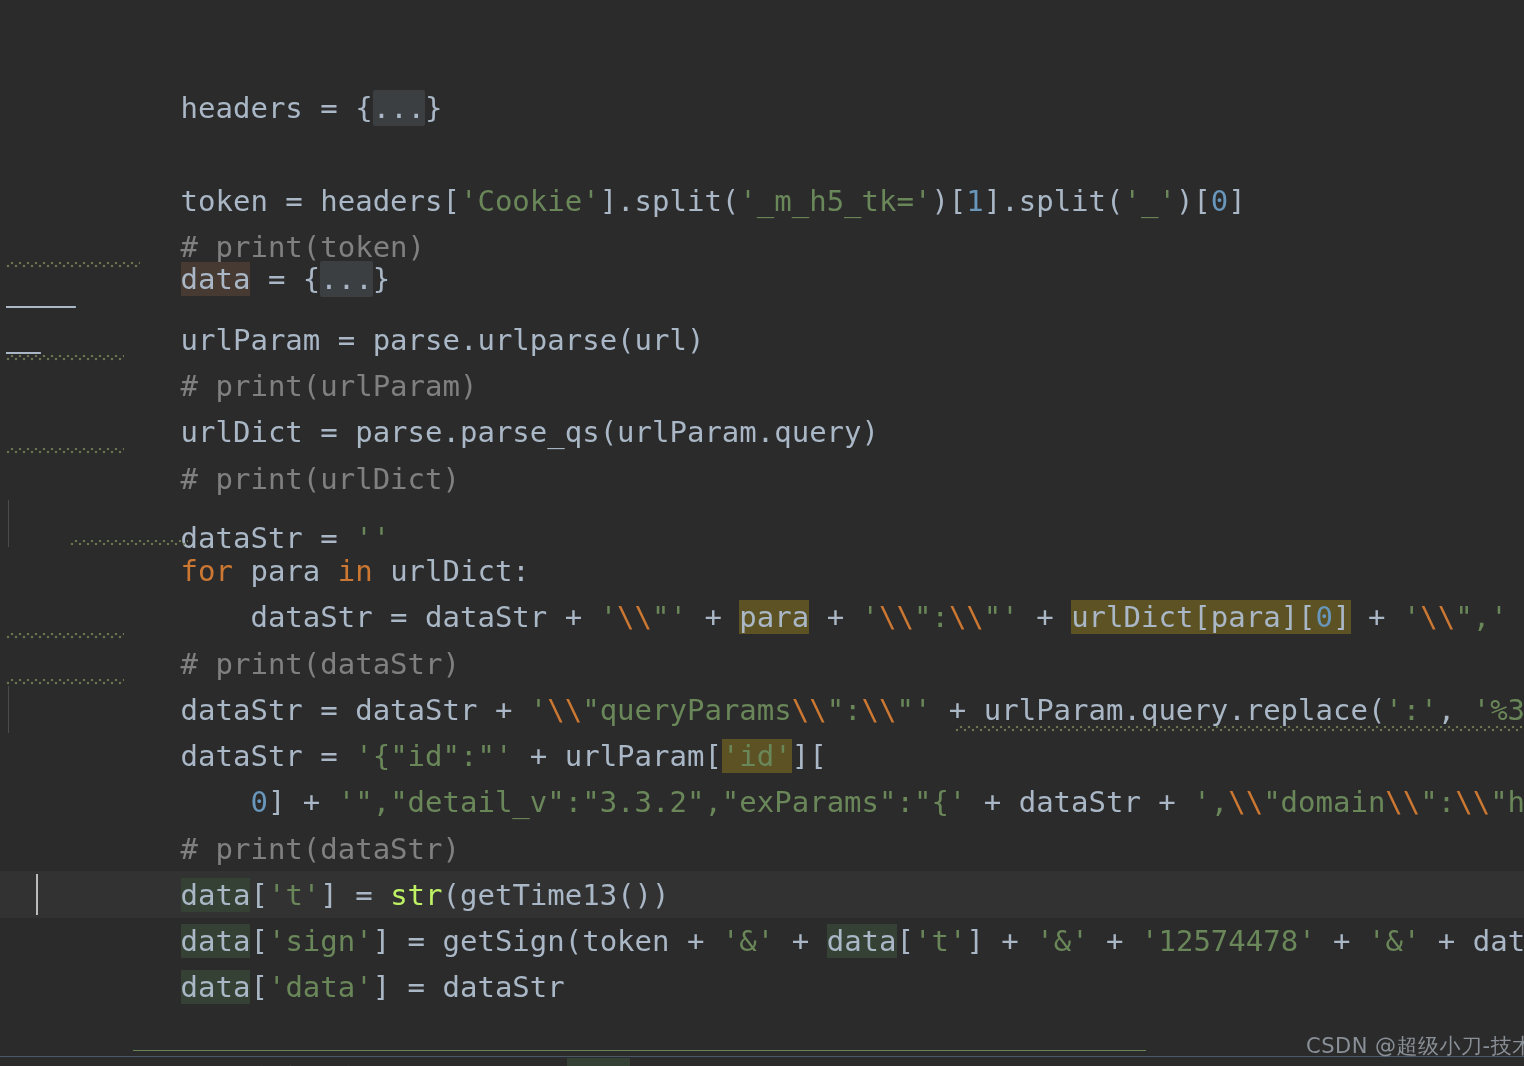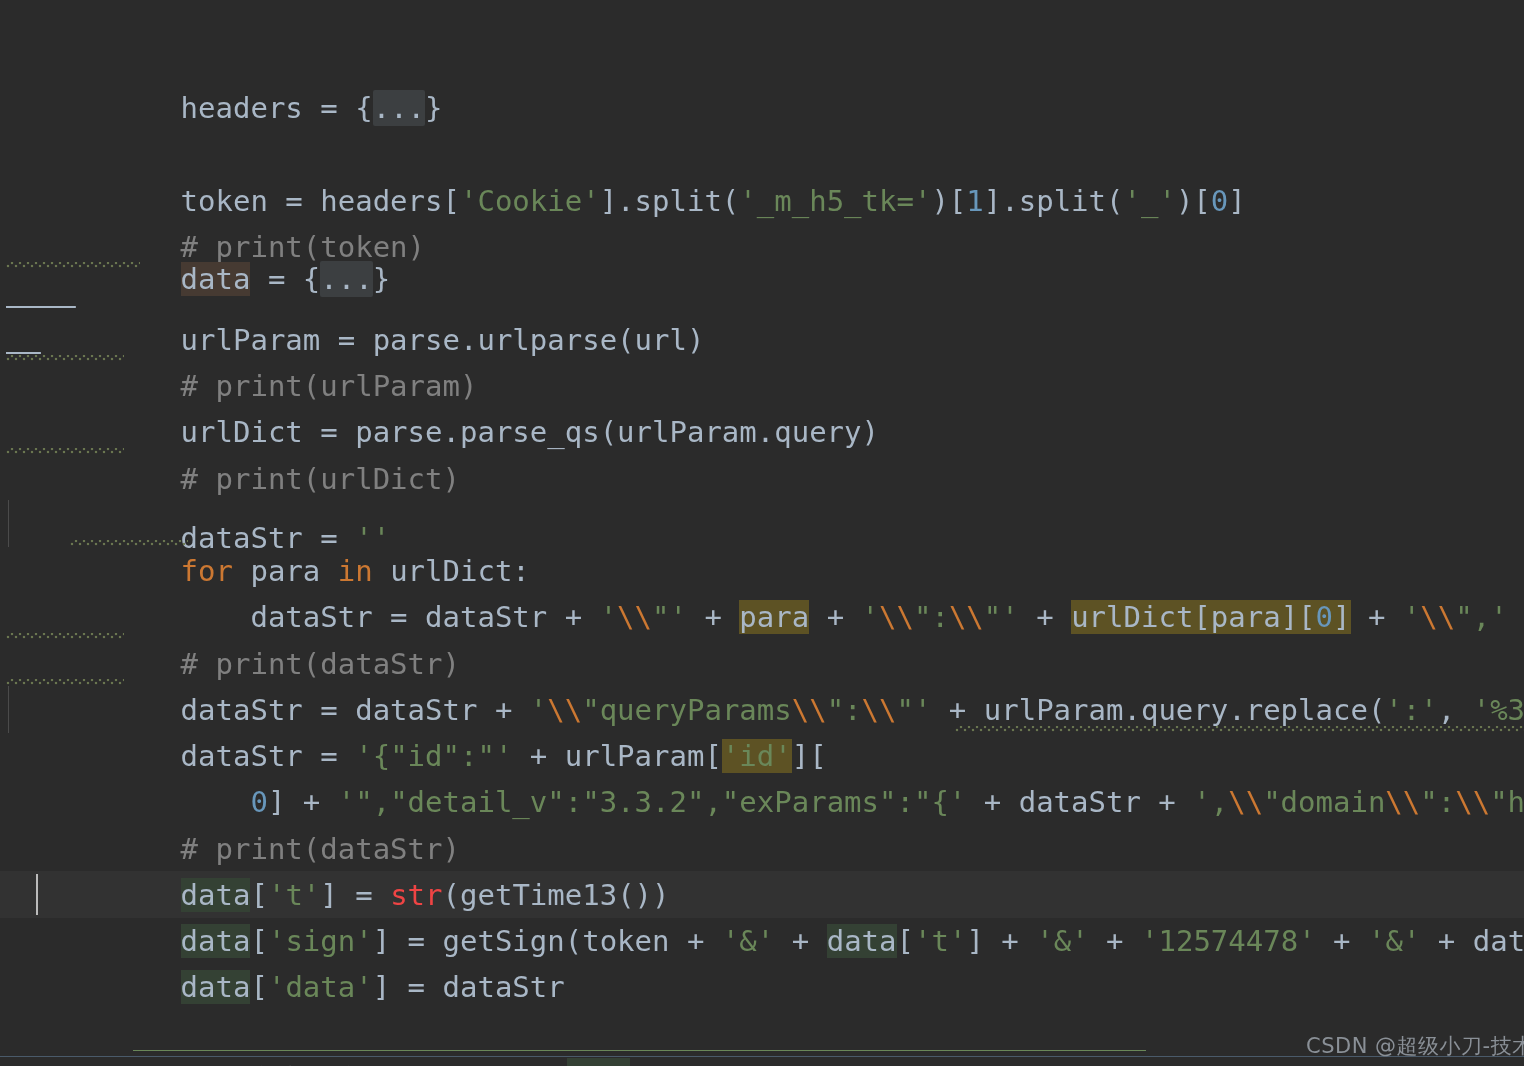--- a/index.html
+++ b/index.html
@@ -55,21 +55,21 @@
     width: 1px;
     background: #4b4b4b;
   }
 
   
   .t-default  { color: #a9b7c6; }
   .t-comment  { color: #808080; }
   .t-string   { color: #6a8759; }
   .t-keyword  { color: #cc7832; }
   .t-number   { color: #6897bb; }
-  .t-builtin  { color: #ef4444; text-align: right; }
+  .t-builtin  { color: #bef264; text-align: right; }
   .t-escape   { color: #cc7832; }
   .t-bracket  { color: #a9b7c6; }
 
   
   .hl-fold {
     background: #3c3f41;
     border-radius: 2px;
     padding: 1px 0;
   }
   .hl-write {

